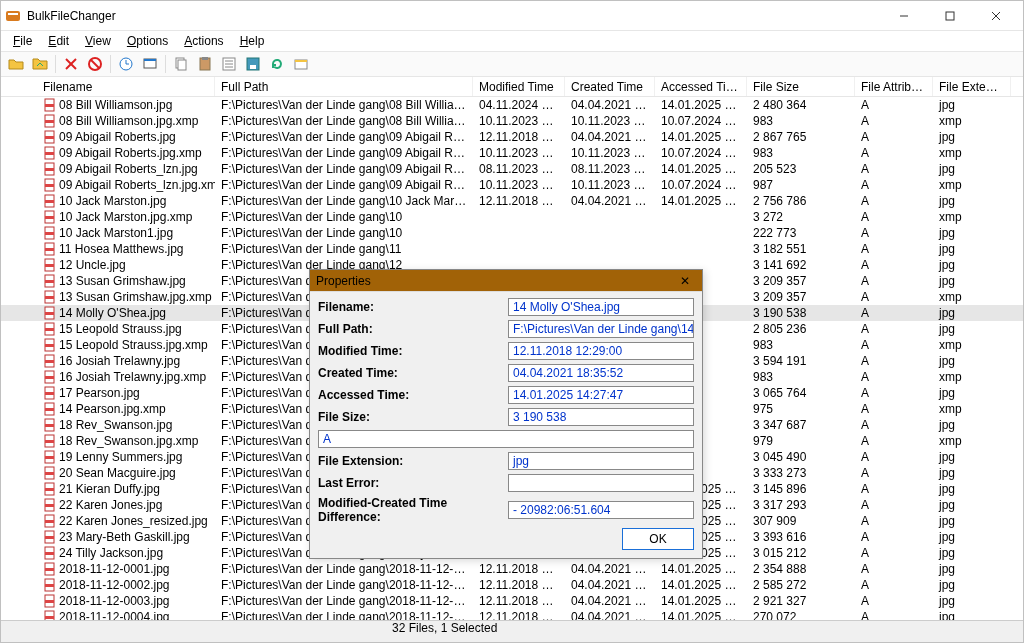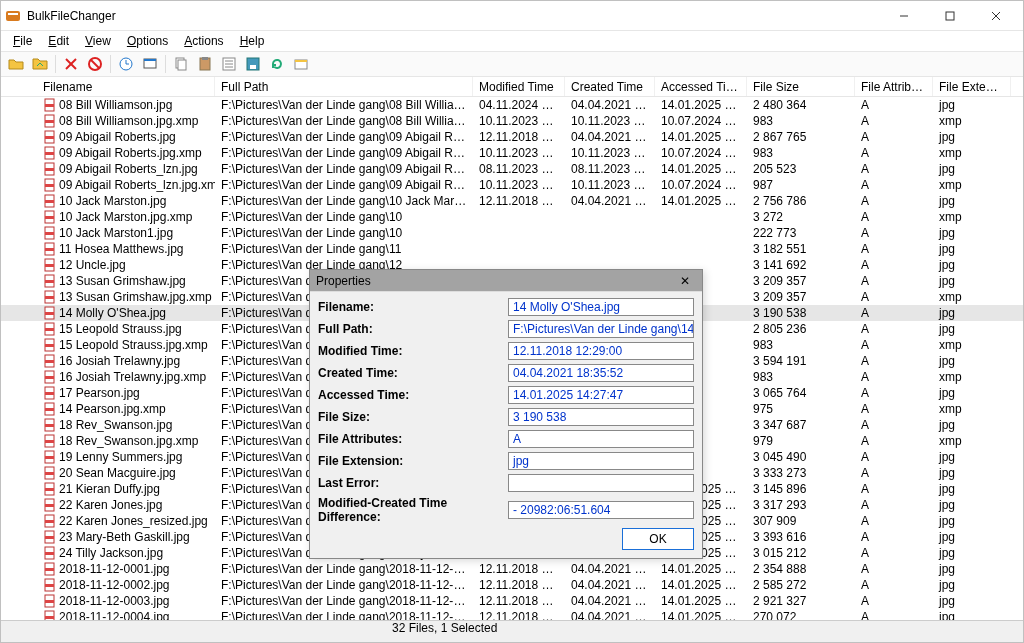--- a/index.html
+++ b/index.html
@@ -64,21 +64,21 @@
   .statusbar { height: 22px; display:flex; align-items: center; border-top: 1px solid #ccc; background:#f0f0f0; padding: 0 4px; gap: 40px; flex-direction: column; }
   .statusbar .cell1 { width: 240px; }
   .statusbar .link { color: #0033cc; font-weight: bold; }
 
   
   .dialog {
     position: absolute; left: 308px; top: 192px; width: 394px; background: #f0f0f0;
     border: 1px solid #888; box-shadow: 2px 2px 8px rgba(0,0,0,0.15);
     z-index: 10;
   }
-  .dialog .dtitle { height: 22px; display:flex; align-items:center; padding: 0 6px; background:#a3a3a3; border-bottom:1px solid #ddd; }
+  .dialog .dtitle { height: 22px; display:flex; align-items:center; padding: 0 6px; background:#a16207; border-bottom:1px solid #ddd; }
   .dialog .dtitle .t { flex:1; }
   .dialog .dclose { width:22px; text-align:center; cursor: default; }
   .dialog .body { padding: 6px 8px 8px 8px; }
   .dialog .prow { display:flex; align-items:center; margin-bottom: 4px; }
   .dialog .plabel { width: 190px; font-weight: bold; font-size: 12px; }
   .dialog .pfield {
     flex:1; height: 18px; background:#fff; border:1px solid #888; padding:0 4px;
     color: #0033cc; font-size:12px; line-height:16px; overflow:hidden; white-space:nowrap;
   }
   .dialog .btns { display:flex; justify-content:flex-end; margin-top:4px; }
@@ -838,21 +838,20 @@
           </div>
         <div class="prow">
             <div class="plabel">Accessed Time:</div>
             <div class="pfield">14.01.2025 14:27:47</div>
           </div>
         <div class="prow">
             <div class="plabel">File Size:</div>
             <div class="pfield">3  190  538</div>
           </div>
         <div class="prow">
-            <div class="plabel">File Attributes:</div>
             <div class="pfield">A</div>
           </div>
         <div class="prow">
             <div class="plabel">File Extension:</div>
             <div class="pfield">jpg</div>
           </div>
         <div class="prow">
             <div class="plabel">Last Error:</div>
             <div class="pfield"></div>
           </div>

